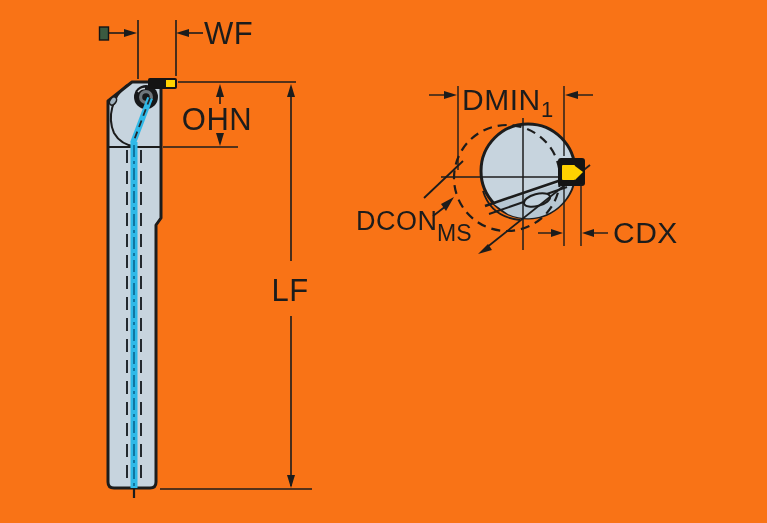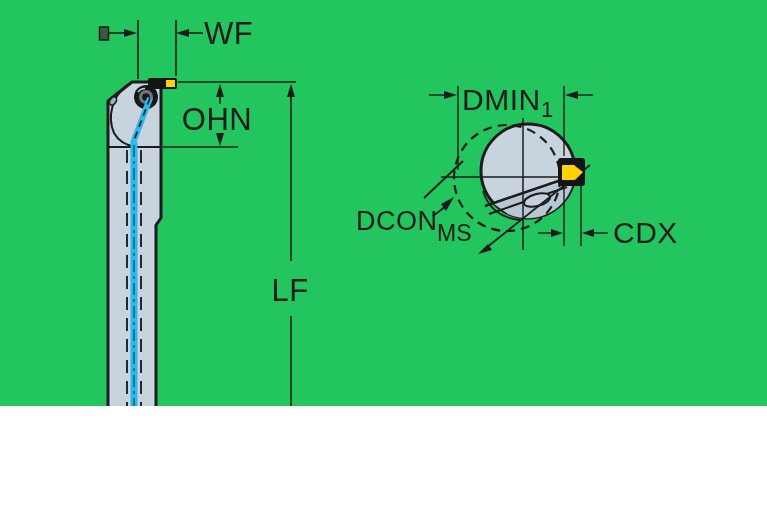--- a/index.html
+++ b/index.html
@@ -1,19 +1,19 @@
 <!DOCTYPE html>
 <html><head>
 <meta charset="utf-8">
 <style>
   html,body{margin:0;padding:0;background:#ffffff;}
   .stage{
     position:relative;
-    width:767px;height:406px;
-    background:#22c55e;
+    width:767px;height:523px;
+    background:#f97316;
     overflow:hidden;
     font-family:"Liberation Sans", sans-serif;
   }
   svg{display:block;}
   text{
     font-family:"Liberation Sans", sans-serif;
     fill:#1c1c1c;
   }
   .dim-label{font-size:31px;letter-spacing:0.5px;}
   .dim-label-sm{font-size:27px;letter-spacing:0.5px;}

